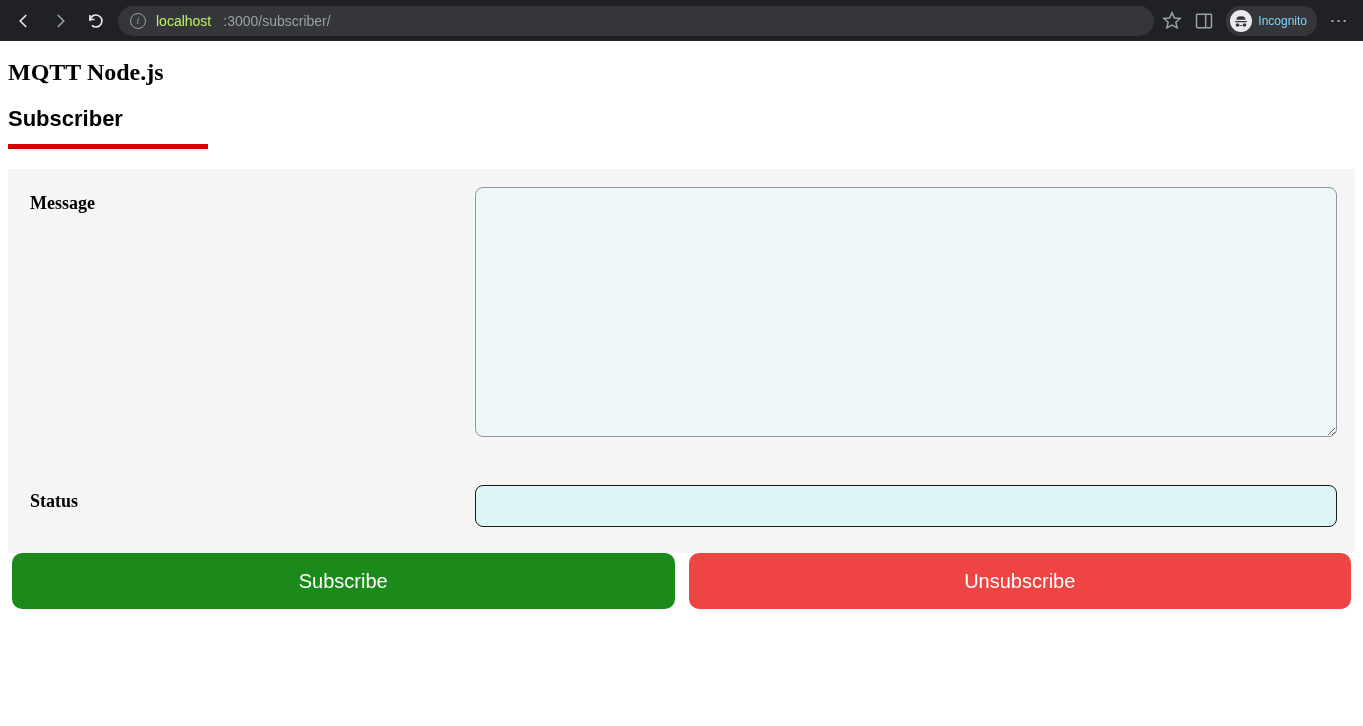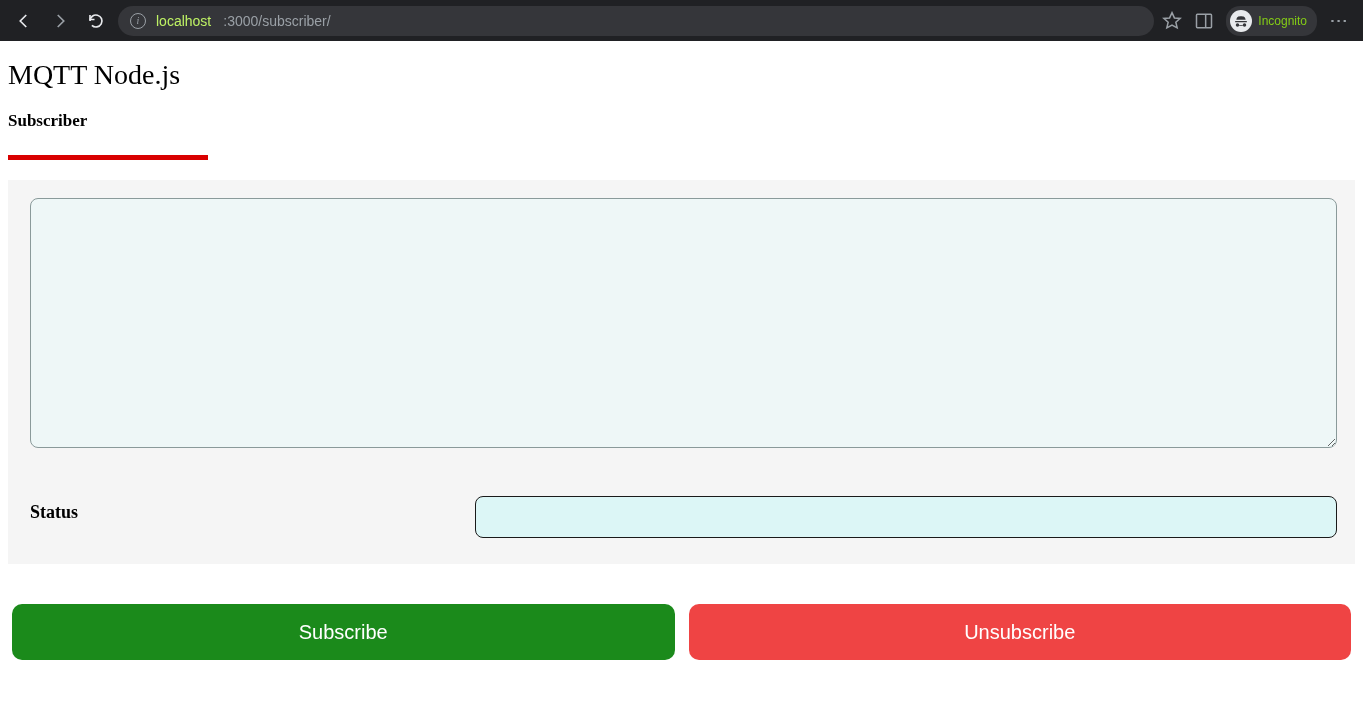--- a/index.html
+++ b/index.html
@@ -81,44 +81,44 @@
       width:22px;
       height:22px;
       background:#e8eaed;
       border-radius:50%;
       display:flex;
       align-items:center;
       justify-content:center;
     }
     .incognito-circle svg { width:14px; height:14px; }
     .incognito-label {
-      color:#84cc16;
+      color:#7dd3fc;
       font-size:12px;
     }
     .menu-dots {
       font-size: 18px;
       letter-spacing: 0;
       writing-mode: vertical-rl;
     }
 
     
     .page {
       padding: 18px 8px 16px 8px;
     }
     h1.title {
       font-family: "Times New Roman", Times, serif;
-      font-weight: normal;
-      font-size: 28px;
+      font-weight: bold;
+      font-size: 24px;
       margin-bottom: 20px;
     }
     h2.subtitle {
-      font-family: Liberation Serif, serif;
+      font-family: Liberation Sans, sans-serif;
       font-weight: bold;
-      font-size: 17px;
-      margin-bottom: 24px;
+      font-size: 22px;
+      margin-bottom: 12px;
     }
     .red-bar {
       width: 200px;
       height: 5px;
       background: #d90000;
       margin-bottom: 20px;
     }
     .form-panel {
       background: #f5f5f5;
       padding: 18px 18px 12px 22px;
@@ -163,21 +163,20 @@
       border: 1.5px solid #1a1a1a;
       border-radius: 8px;
       background:#dcf6f6;
       padding: 6px 10px;
       font-size:15px;
     }
     .button-row {
       display:flex;
       gap:14px;
       padding: 0 4px 4px 4px;
-      margin-top: 40px;
     }
     .btn {
       flex:1;
       height:56px;
       border:none;
       border-radius:10px;
       color:#fff;
       font-size:20px;
       cursor:pointer;
     }
@@ -235,20 +234,21 @@
 </div>
 
 <div class="page">
   <h1 class="title">MQTT Node.js</h1>
   <h2 class="subtitle">Subscriber</h2>
   <div class="red-bar"></div>
 
   <div class="form-panel">
 
     <div class="form-row">
+      <div class="label-col">Message</div>
       <div class="input-col">
         <textarea class="text-area" style=""></textarea>
       </div>
     </div>
 
     <div class="form-row short-gap">
       <div class="label-col">Status</div>
       <div class="input-col">
         <input type="text" class="status-input" value="" style="">
       </div>

